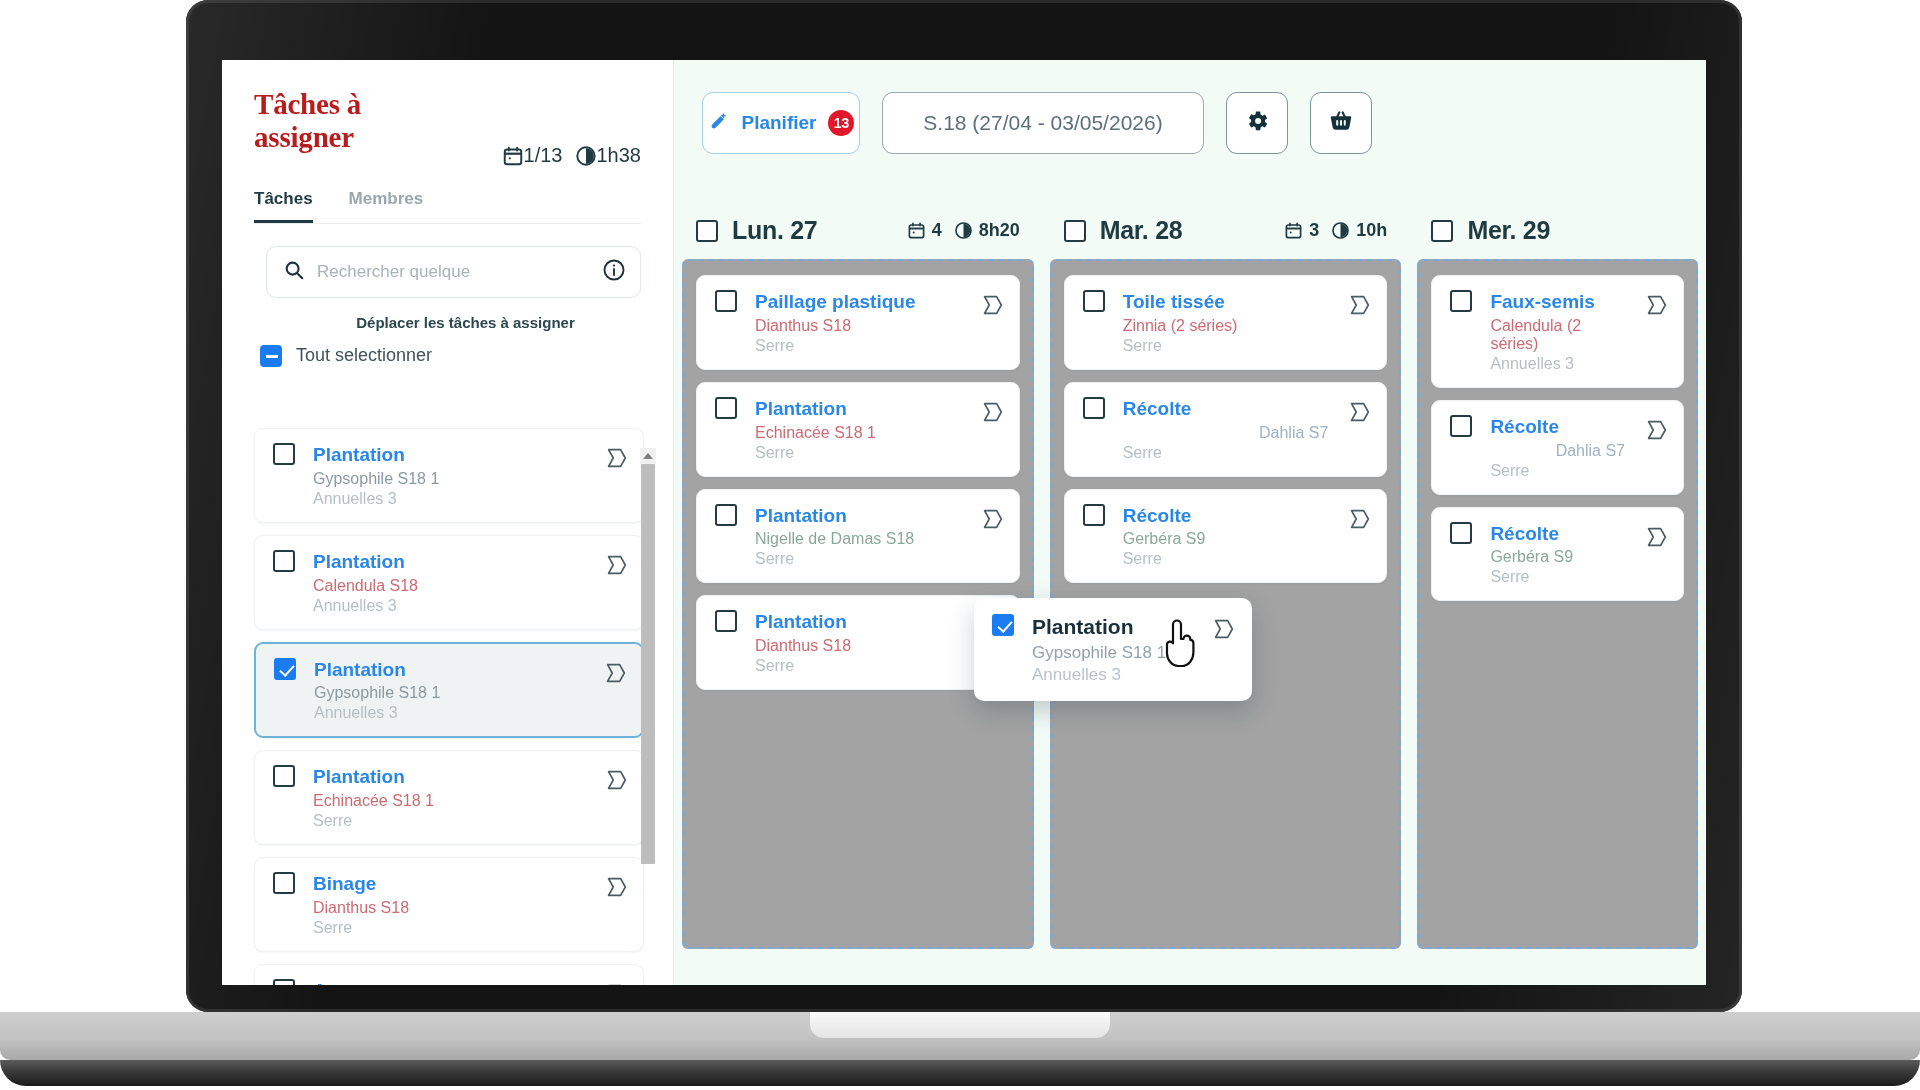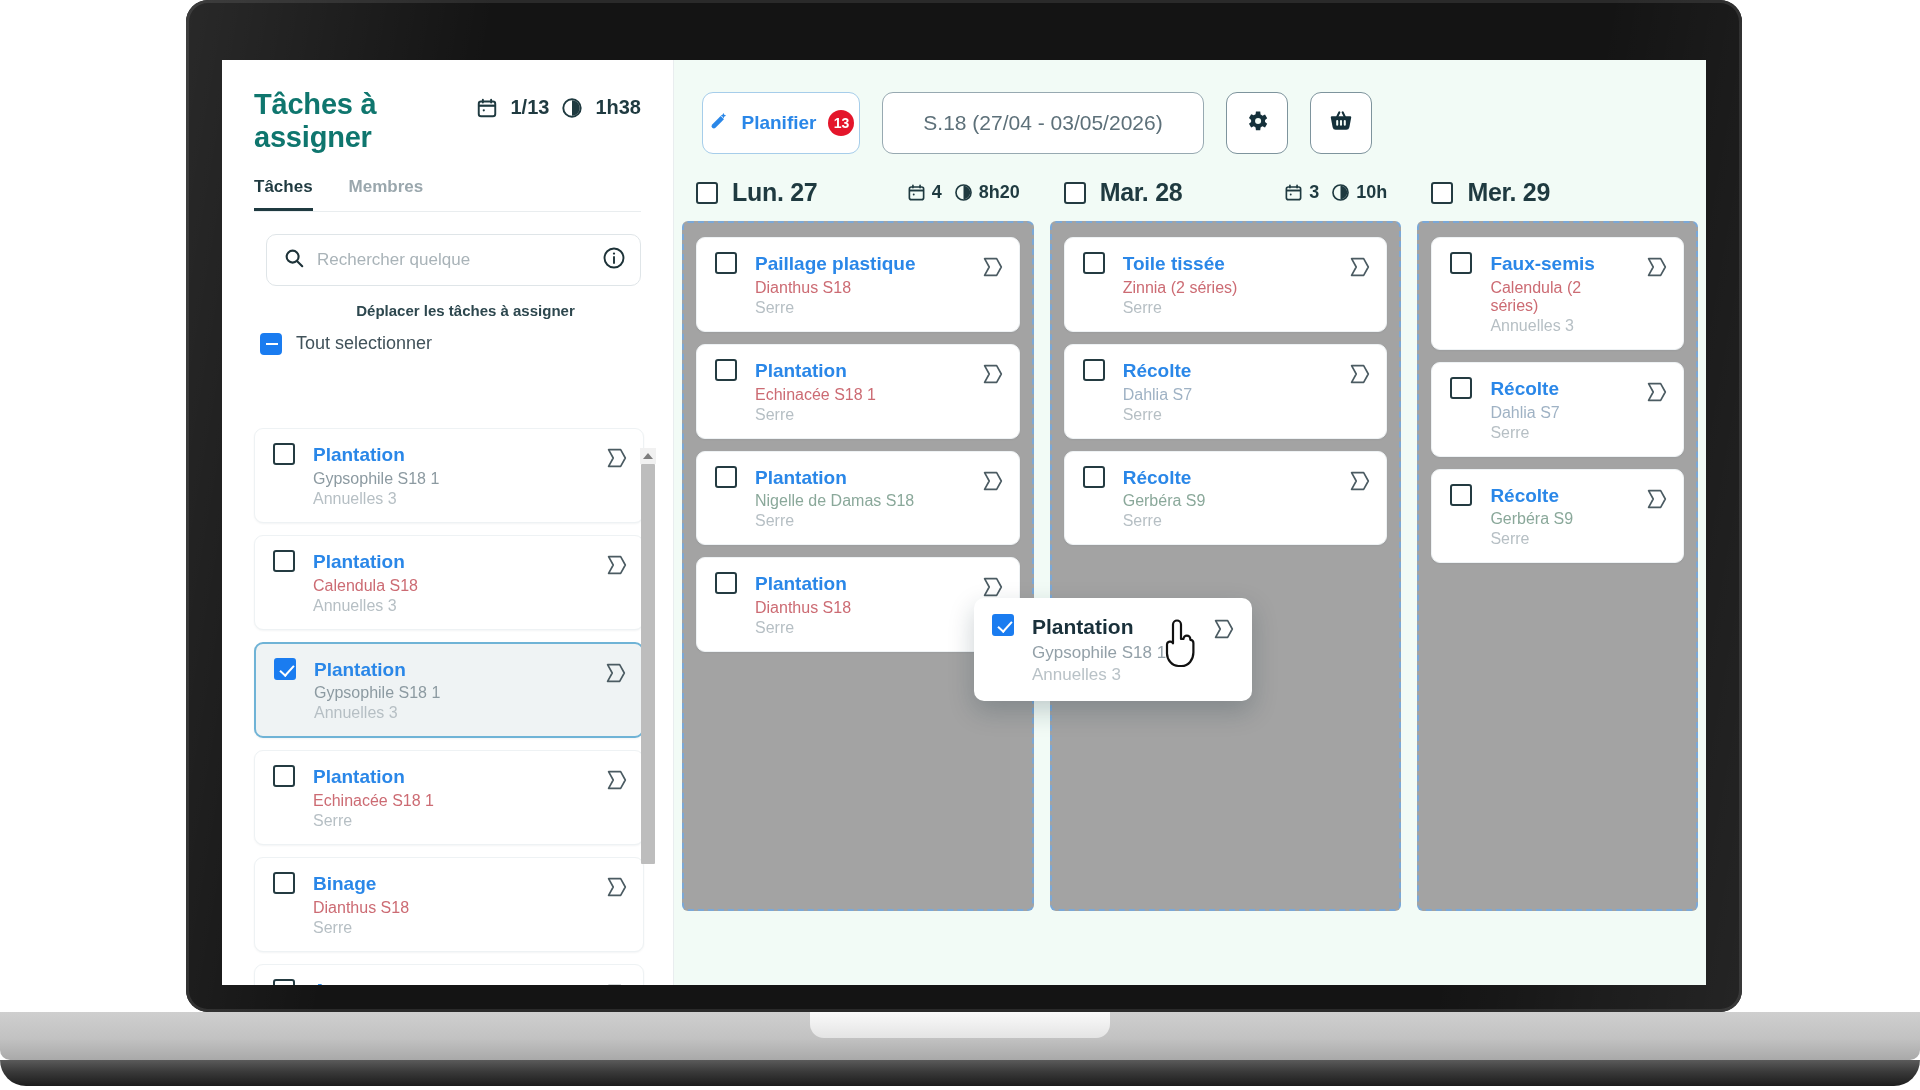--- a/index.html
+++ b/index.html
@@ -55,25 +55,25 @@
   .sidebar {
     position:absolute; left:0; top:0; width:452px; height:925px;
     background:#ffffff;
     border-right:1px solid #e9edef;
   }
   .sidebar-header {
     padding: 28px 32px 0 32px;
     display:flex; align-items:flex-start; justify-content:space-between;
   }
   .sidebar-title {
-    font-size: 29px; font-weight:700; color:#0f766e;
-    line-height:1.15; max-width:210px; letter-spacing:-0.2px;
+    font-size: 29px; font-weight:700; color:#b91c1c;
+    line-height:1.15; max-width:210px; letter-spacing:-0.2px;font-family:Liberation Serif, serif;
   }
   .sidebar-stats { display:flex; align-items:center; gap:12px; margin-top:8px; }
-  .stat { display:flex; align-items:center; gap:12px; color:#1f3a40; font-weight:700; font-size:20px; }
+  .stat { display:flex; align-items:center; gap:0; color:#1f3a40; font-weight:400; font-size:20px;margin-top:48px; }
   .stat svg { display:block; }
 
   .tabs { display:flex; gap:36px; padding: 22px 32px 0 32px; }
   .tab { font-size:17px; font-weight:700; color:#9aa7ad; padding-bottom:11px; cursor:pointer; }
   .tab.active { color:#1f3a40; border-bottom:3px solid #1f3a40; }
   .tabs-rule { height:1px; background:#e9edef; margin: 0 32px; }
 
   .search-wrap { padding: 22px 32px 0 44px; }
   .search-box {
     display:flex; align-items:center; gap:12px;
@@ -128,21 +128,21 @@
     position:relative; cursor:grab;
   }
   .task-card.selected {
     background:#eff3f4; border:2px solid #6fb3d6;
   }
   .task-body { flex:1; min-width:0; }
   .task-title { font-size:19px; font-weight:700; color:#2a87e8; line-height:1.25; }
   .task-crop { font-size:16px; color:#8c9aa1; margin-top:3px; }
   .task-crop.red { color:#cc6b73; }
   .task-crop.green { color:#8aa89a; }
-  .task-crop.blue { color:#9fb2c4; }
+  .task-crop.blue { color:#9fb2c4;text-align:right; }
   .task-place { font-size:16px; color:#b6bfc4; margin-top:2px; }
   .flag-icon { flex:0 0 auto; margin-top:2px; }
 
   .scrollbar {
     position:absolute; left:418px; top:388px; width:16px; height:420px;
   }
   .sb-arrow {
     width:16px; height:16px; background:#f1f1f1; display:flex; align-items:center; justify-content:center;
   }
   .sb-arrow::after {
@@ -171,20 +171,21 @@
   .btn-week {
     width:322px; color:#5d7079; font-weight:400; font-size:21px;
     border-color:#97a9b1;
   }
   .btn-icon { width:62px; border-color:#7e949d; }
 
   .days-header { display:flex; padding: 24px 0 0 0; }
   .day-col-head {
     display:flex; align-items:center; justify-content:space-between;
     padding: 0 22px 0 22px;
+    margin-top: 38px;
   }
   .day-left { display:flex; align-items:center; gap:14px; }
   .day-name { font-size:25px; font-weight:700; color:#1f3a40; letter-spacing:-0.3px; }
   .day-stats { display:flex; align-items:center; gap:12px; }
   .day-stat { display:flex; align-items:center; gap:6px; font-size:18px; font-weight:700; color:#1f3a40; }
 
   .day-cols { display:flex; padding: 14px 0 0 0; height:700px; }
   .day-col {
     border:2px dashed #7aa8d8; border-radius:6px;
     margin: 0 8px; padding: 14px 12px; height:690px;

